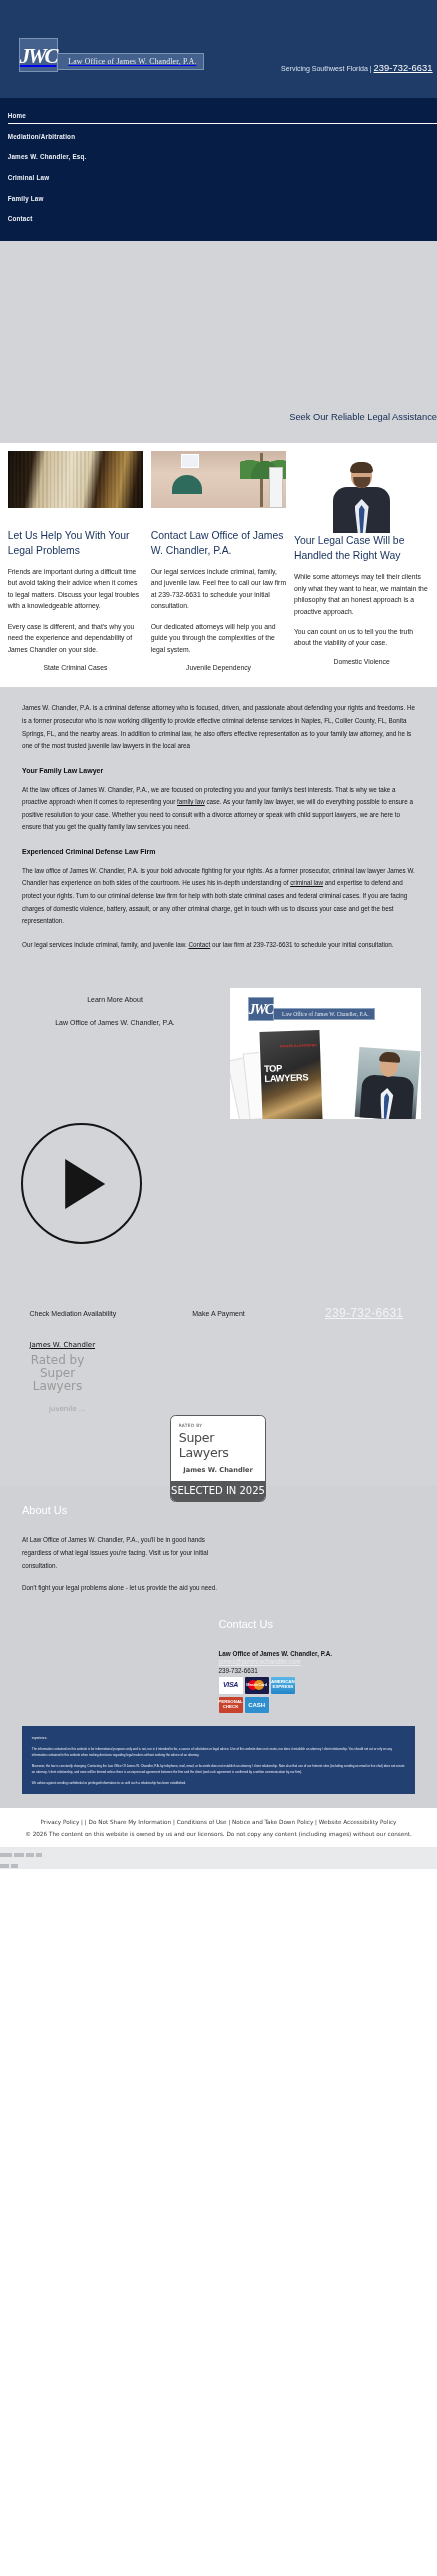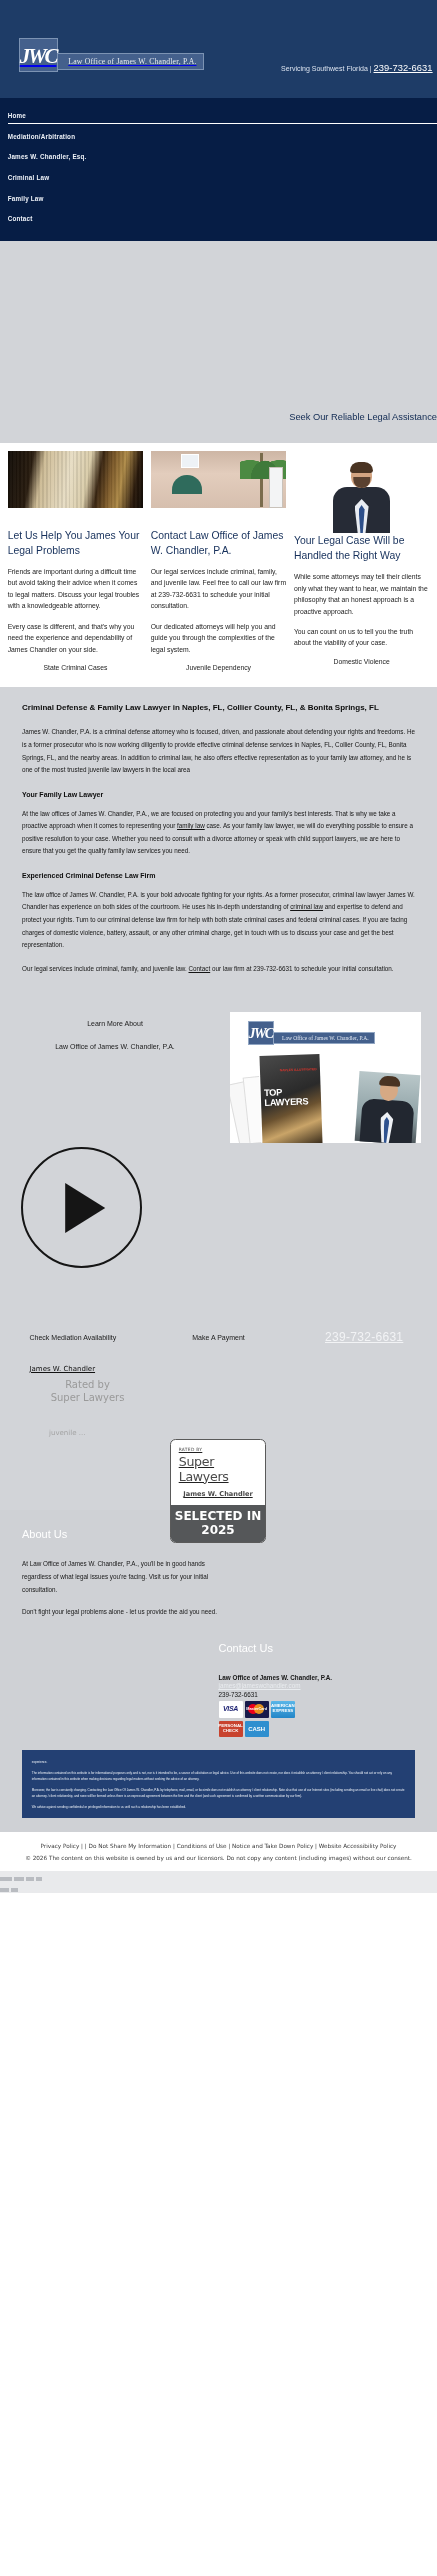--- a/index.html
+++ b/index.html
@@ -400,40 +400,40 @@
   }
 
   
   .badge-band { background: #d2d4d8; padding: 3.3px 0 22px 0; position: relative; min-height: 148px; }
   .sl-link {
     position: absolute; left: 29.5px; top: 2.2px;
     color: #111; font-size: 7px; text-decoration: underline;
     font-family: "DejaVu Sans", sans-serif;
   }
   .sl-sub {
-    position: absolute; left: 49px; top: 15.3px; width: 77px; text-align: center;
-    color: #9a9a9a; font-size: 10px; line-height: 13px;
+    position: absolute; left: 19px; top: 15.3px; width: 77px; text-align: center;
+    color: #9a9a9a; font-size: 12px; line-height: 13px;
     font-family: "DejaVu Sans", sans-serif;
   }
   .sl-loading {
     position: absolute; left: 49px; top: 67px;
     color: #a3a3a3; font-size: 7px;
     font-family: "DejaVu Sans", sans-serif;
   }
   .sl-badge {
     position: absolute; left: 170px; top: 77px;
     width: 96px; border-radius: 5.5px; overflow: hidden;
     background: #fff; border: 0.5px solid #5a5a5a;
     font-family: "DejaVu Sans", sans-serif;
   }
-  .slb-top { padding: 6.6px 7.7px 6.6px 7.7px; text-decoration: underline; }
+  .slb-top { padding: 6.6px 7.7px 6.6px 7.7px; }
   .slb-ratedby { font-size: 4.4px; letter-spacing: 0.3px; color: #4c4c4c; }
   .slb-name { font-size: 12.6px; color: #4a4a4a; margin-top: 1.6px; letter-spacing: -0.3px; }
   .slb-atty { font-size: 6.6px; font-weight: bold; color: #4a4a4a; text-align: center; margin-top: 6.6px; }
-  .slb-foot { background: #555759; color: #fff; text-align: center; font-size: 12px; font-weight: bold; padding: 4.4px 0; }
+  .slb-foot { background: #555759; color: #fff; text-align: center; font-size: 10px; font-weight: normal; padding: 4.4px 0; }
 
   
   .footer { background: #cfd1d5; padding: 17.5px 22px 5.5px 22px; }
   .footer-row { display: flex; gap: 16.4px; }
   .footer-col { width: 50%; }
   .footer h3 {
     color: #ffffff; font-size: 11px; font-weight: 400; margin-bottom: 18.6px;
   }
   .footer p { font-size: 6.3px; line-height: 12.6px; color: #171717; }
   .footer p.bold { font-weight: bold; }
@@ -507,21 +507,21 @@
 </nav>
 
 <section class="hero-strip">
   <h1 class="hero-title">Seek Our Reliable Legal Assistance</h1>
 </section>
 
 <section class="cards">
 
   <article class="card">
     <div class="card-img books"></div>
-    <h2>Let Us Help You James Your Legal Problems</h2>
+    <h2>Let Us Help You With Your Legal Problems</h2>
     <p>Friends are important during a difficult time but avoid taking their advice when it comes to legal matters. Discuss your legal troubles with a knowledgeable attorney.</p>
     <p>Every case is different, and that's why you need the experience and dependability of James Chandler on your side.</p>
     <a class="card-link" href="#">State Criminal Cases</a>
   </article>
 
   <article class="card">
     <div class="card-img office">
       <div class="office-window"></div>
       <div class="office-awning"></div>
       <div class="office-palm"></div>
@@ -547,21 +547,20 @@
     </div>
     <h2>Your Legal Case Will be Handled the Right Way</h2>
     <p>While some attorneys may tell their clients only what they want to hear, we maintain the philosophy that an honest approach is a proactive approach.</p>
     <p>You can count on us to tell you the truth about the viability of your case.</p>
     <a class="card-link" href="#">Domestic Violence</a>
   </article>
 
 </section>
 
 <section class="article">
-  <h2>Criminal Defense &amp; Family Law Lawyer in Naples, FL, Collier County, FL, &amp; Bonita Springs, FL</h2>
   <p>James W. Chandler, P.A. is a criminal defense attorney who is focused, driven, and passionate about defending your rights and freedoms. He is a former prosecutor who is now working diligently to provide effective criminal defense services in Naples, FL, Collier County, FL, Bonita Springs, FL, and the nearby areas. In addition to criminal law, he also offers effective representation as to your family law attorney, and he is one of the most trusted juvenile law lawyers in the local area</p>
 
   <h3>Your Family Law Lawyer</h3>
   <p>
     <span>At the law offices of James W. Chandler, P.A., we are focused on protecting you and your family's best interests. That is why we take a proactive approach when it comes to representing your </span><a href="#">family law</a><span> case. As your family law lawyer, we will do everything possible to ensure a positive resolution to your case. Whether you need to consult with a divorce attorney or speak with child support lawyers, we are here to ensure that you get the quality family law services you need.</span>
   </p>
 
   <h3>Experienced Criminal Defense Law Firm</h3>
   <p>
     <span>The law office of James W. Chandler, P.A. is your bold advocate fighting for your rights. As a former prosecutor, criminal law lawyer James W. Chandler has experience on both sides of the courtroom. He uses his in-depth understanding of </span><a href="#">criminal law</a><span> and expertise to defend and protect your rights. Turn to our criminal defense law firm for help with both state criminal cases and federal criminal cases. If you are facing charges of domestic violence, battery, assault, or any other criminal charge, get in touch with us to discuss your case and get the best representation.</span>

